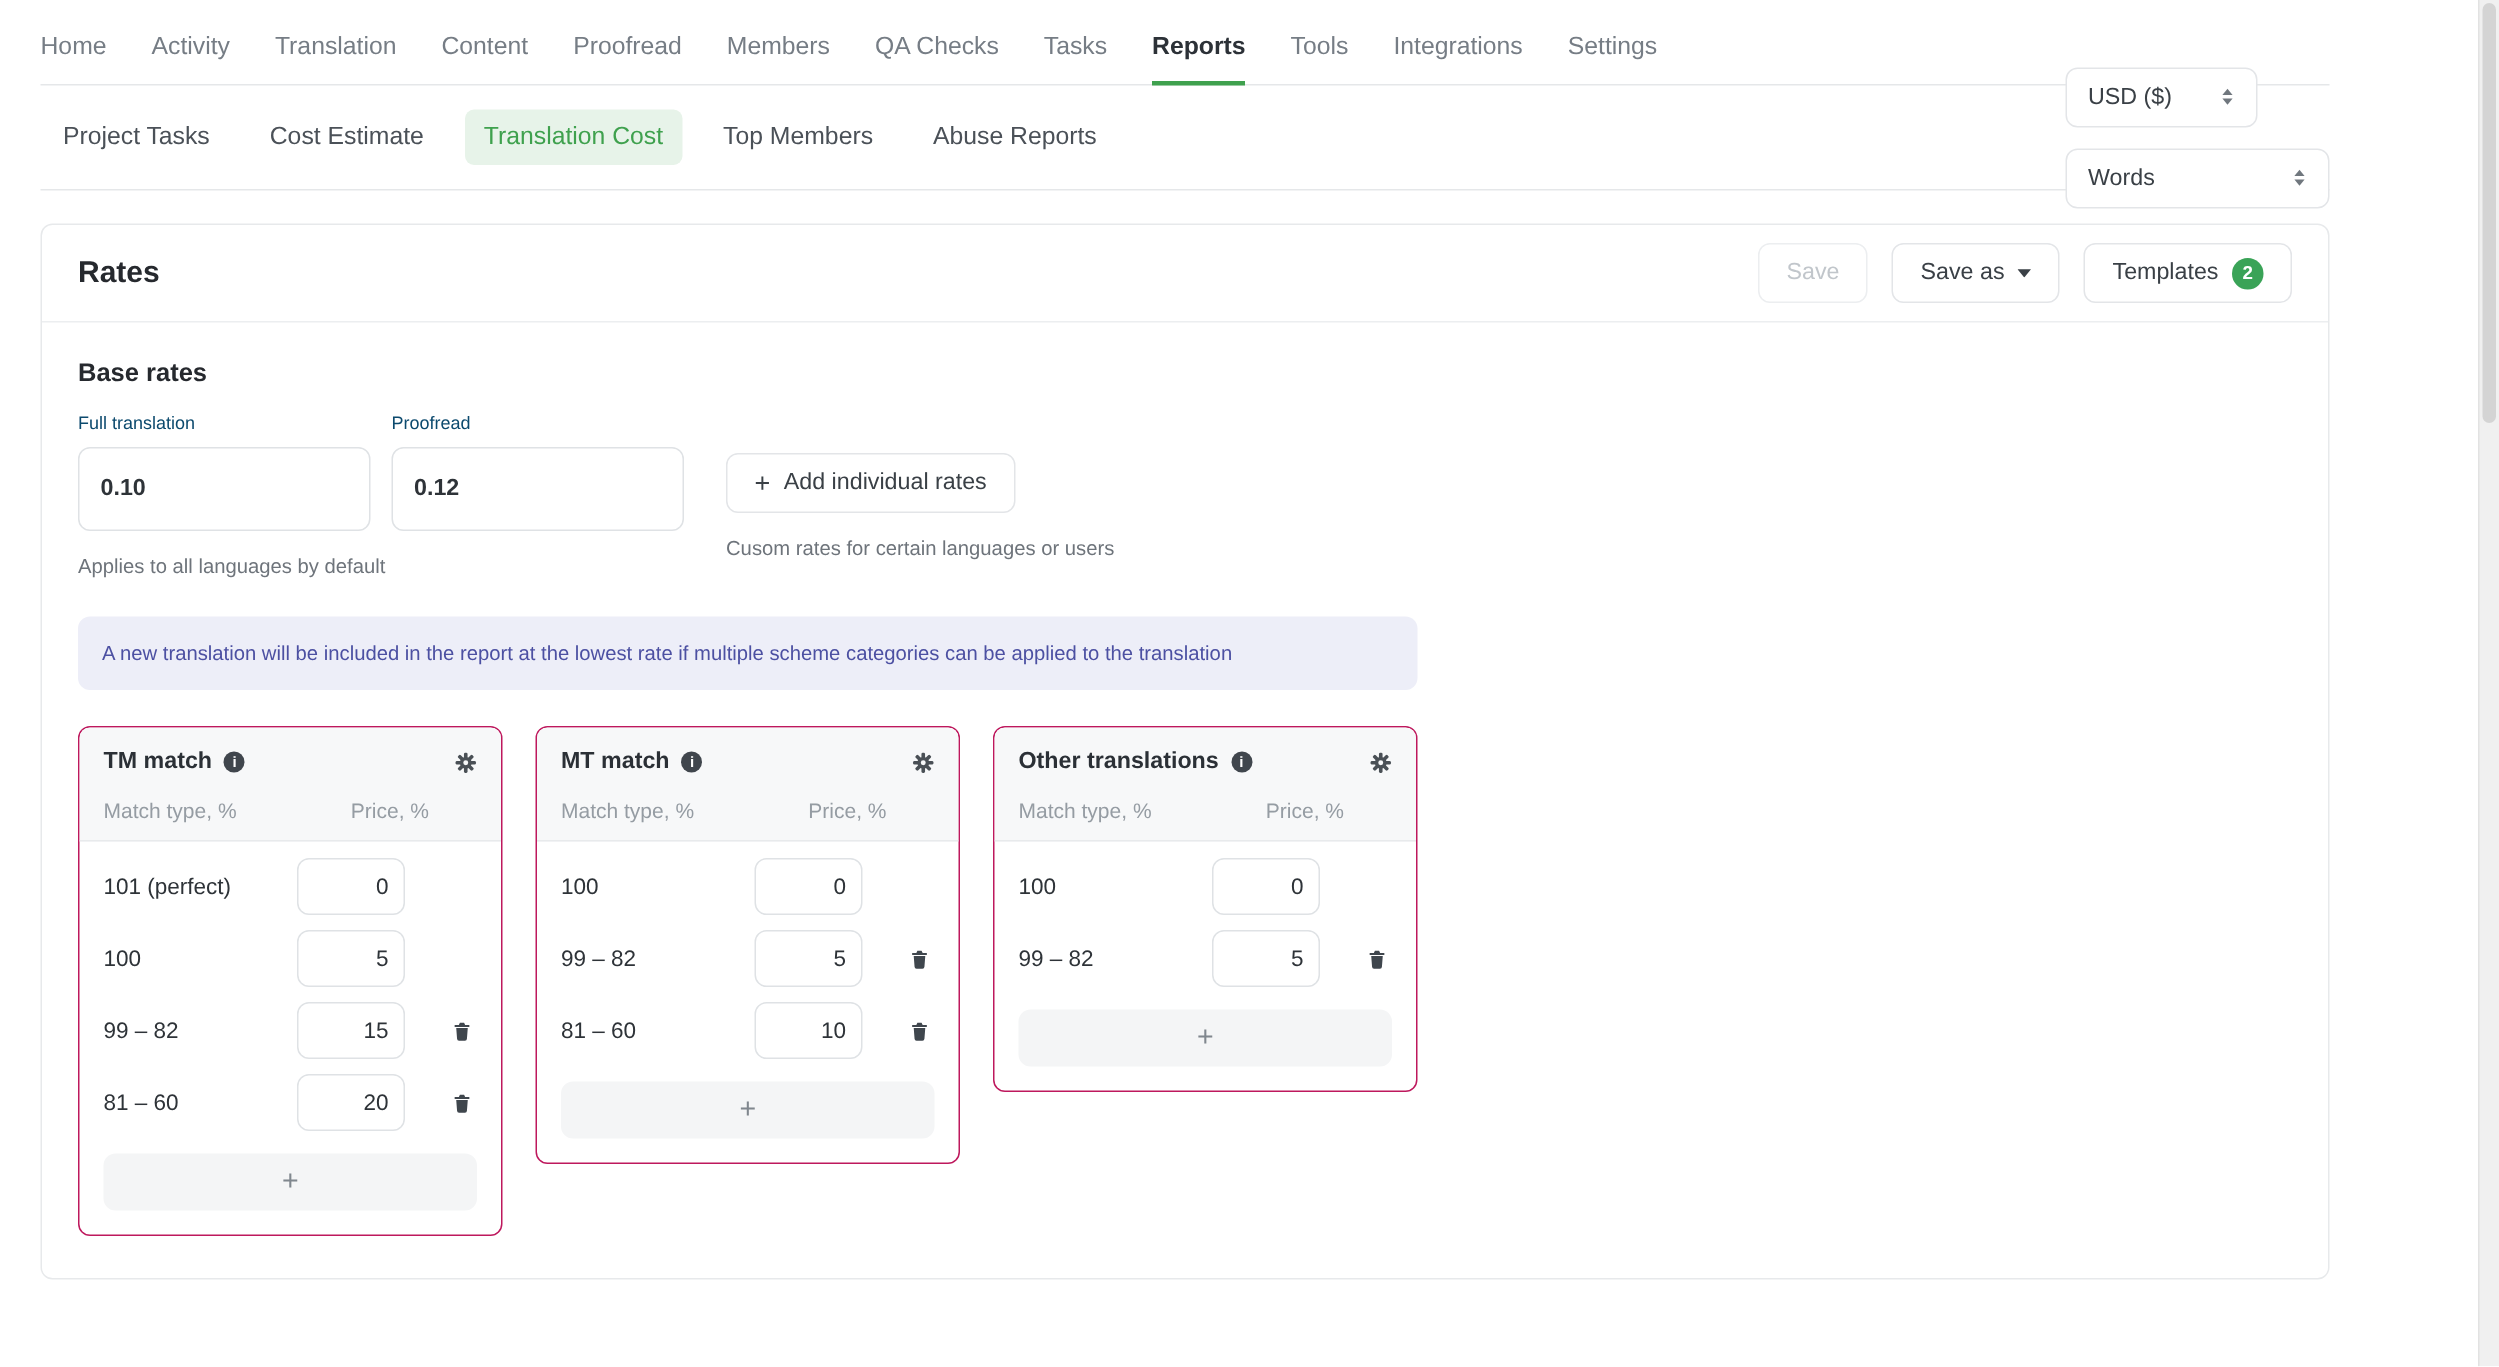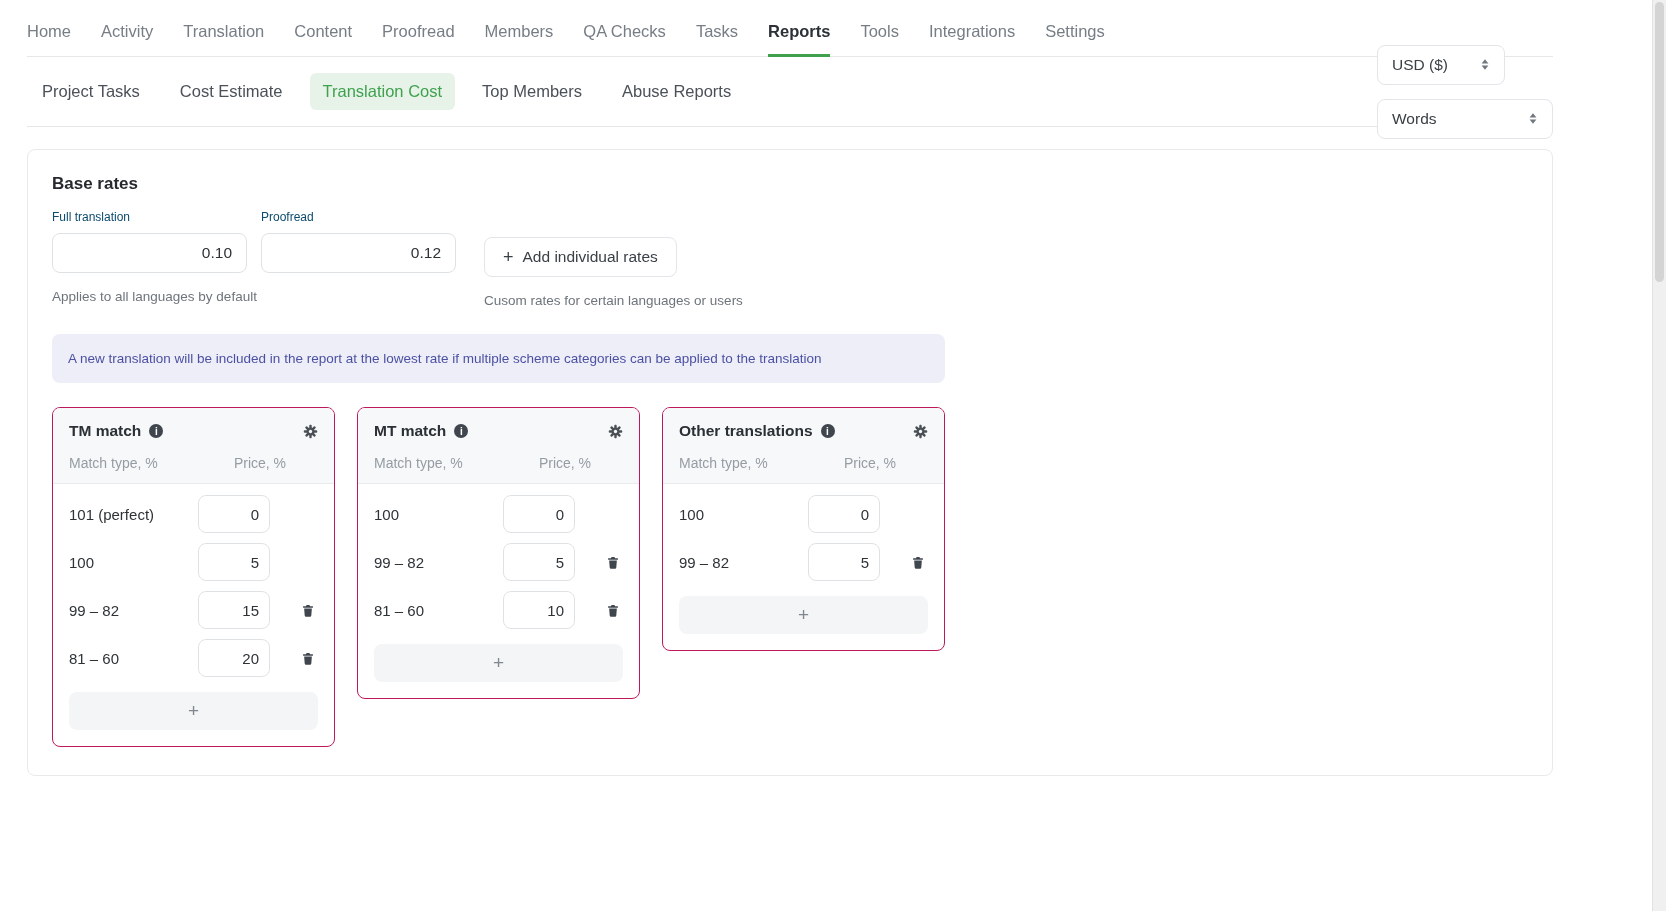--- a/index.html
+++ b/index.html
@@ -54,23 +54,23 @@
 
   .card-body { padding:24px 24px 28px 24px; }
   .h2 { font-size:17px; font-weight:700; color:#26292e; }
 
   
   .base-row { display:flex; align-items:flex-start; margin-top:16px; }
   .fcol { width:195px; }
   .fcol + .fcol { margin-left:14px; }
   .fcol.action-col { width:auto; margin-left:28px; }
   .flabel { font-size:12px; color:#0c4a6e; margin-bottom:9px; display:block; }
-  .finput { width:195px; height:40px; border:1px solid #dfe2e5; border-radius:8px;
-    font-size:15.5px; color:#2e3338; text-align:right; padding:0 14px;
-    font-family:"Liberation Sans", sans-serif; outline:none; }
+  .finput { width:195px; height:56px; border:1px solid #dfe2e5; border-radius:8px;
+    font-size:15.5px; color:#2e3338; text-align:left; padding:0 14px;
+    font-family:"Liberation Sans", sans-serif; outline:none;font-weight:bold; }
   .help { font-size:13.5px; color:#6e747b; margin-top:16px; white-space:nowrap; }
   .action-col .btn { margin-top:27px; }
   .plus { font-size:18px; line-height:1; color:#3a4046; font-weight:400; }
 
   
   .nrs-head { display:flex; align-items:baseline; gap:12px; margin-top:46px; }
   .nrs-sub { font-size:14.5px; color:#6e747b; }
   .banner { margin-top:26px; width:893px; background:var(--banner-bg,#edeef8);
     border-radius:8px; padding:17px 16px; font-size:13.5px;
     color:var(--banner-text,#4c50a2); }
@@ -148,20 +148,38 @@
           <span>Words</span>
           <svg width="10" height="13" viewBox="0 0 10 13">
               <path d="M5 1.2L8.4 5.4H1.6z" fill="#70777e"></path>
               <path d="M5 11.8L1.6 7.6h6.8z" fill="#70777e"></path>
             </svg>
         </button>
       </div>
     </div>
 
     <section class="rates-card">
+      <header class="card-head">
+        <h1 class="card-title">Rates</h1>
+        <div class="actions">
+          <button class="btn disabled">
+            <span>Save</span>
+          </button>
+          <button class="btn">
+            <span>Save as</span>
+            <svg width="9" height="6" viewBox="0 0 9 6">
+                <path d="M0 .5h9L4.5 6z" fill="#3a4046"></path>
+              </svg>
+          </button>
+          <button class="btn">
+            <span>Templates</span>
+            <span class="badge">2</span>
+          </button>
+        </div>
+      </header>
 
       <div class="card-body">
 
         <h2 class="h2">Base rates</h2>
         <div class="base-row">
           <div class="fcol">
             <label class="flabel">Full translation</label>
             <input class="finput" value="0.10" style="">
             <div class="help">Applies to all languages by default</div>
           </div>

